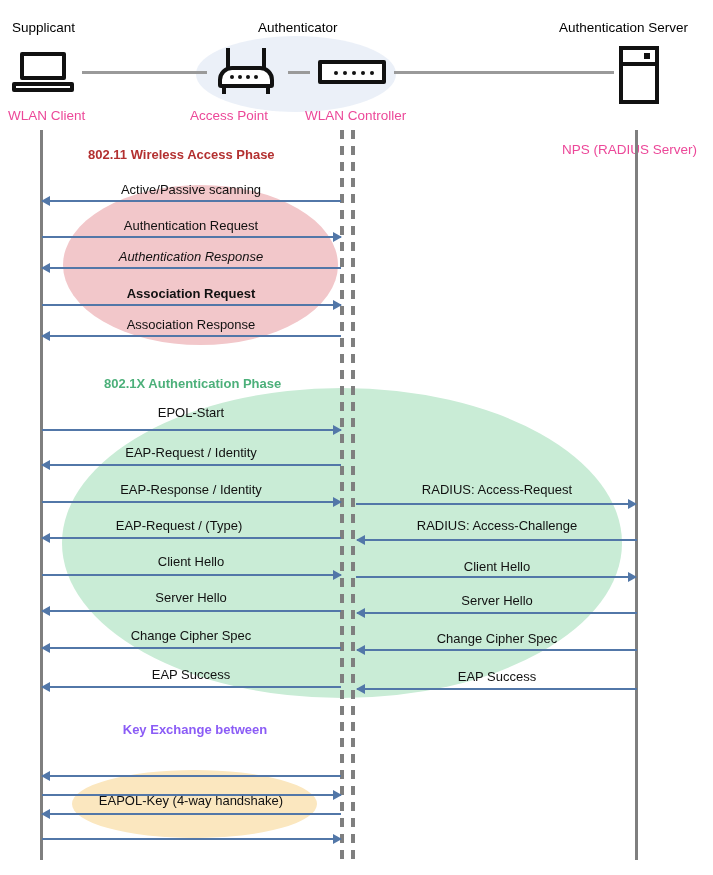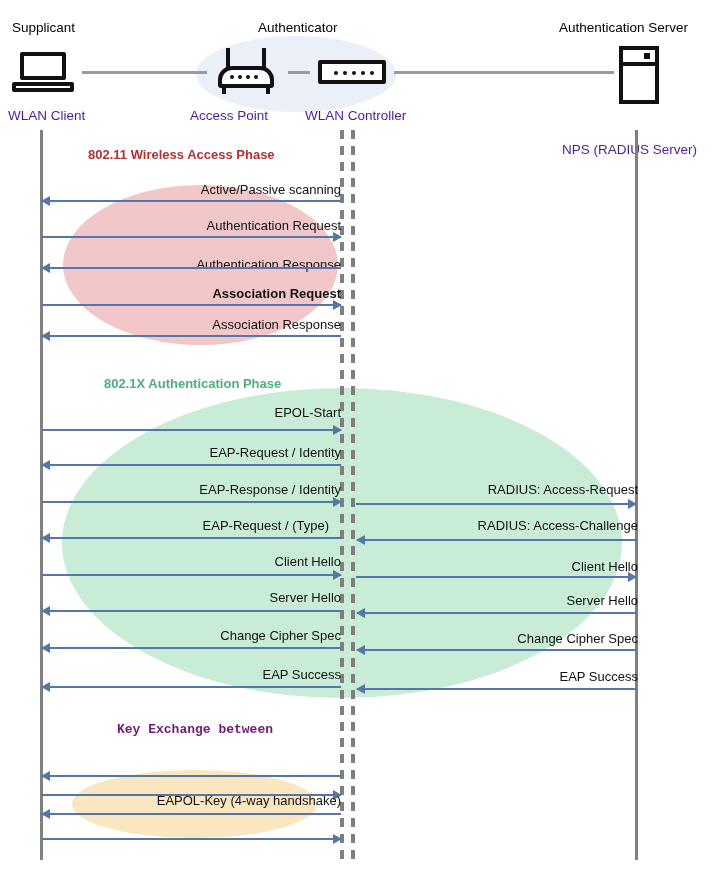--- a/index.html
+++ b/index.html
@@ -16,21 +16,21 @@
   
   .node-title{
     position:absolute;
     font-size:13.5px;
     color:#000000;
     white-space:nowrap;
   }
   .node-sublabel{
     position:absolute;
     font-size:13.5px;
-    color:#4c1d95;
+    color:#ec4899;
     white-space:nowrap;
   }
 
   .auth-halo{
     position:absolute;
     left:196px; top:36px;
     width:200px; height:76px;
     background:#e8edf7;
     border-radius:50%;
     opacity:.85;
@@ -128,21 +128,21 @@
     border-bottom:5px solid transparent;
   }
   .arrow.right::after{right:-1px;border-left:9px solid #5277a8;}
   .arrow.left::after{left:-1px;border-right:9px solid #5277a8;}
 
   .msg{
     position:absolute;
     font-size:13px;
     color:#111;
     white-space:nowrap;
-    text-align:right;
+    text-align:center;
   }
 </style>
 </head>
 <body>
 
 <div id="canvas">
 
   <div class="auth-halo"></div>
 
   <div class="node-title" style="left:12px;top:20px;">Supplicant</div>
@@ -197,29 +197,29 @@
   <div class="ellipse orange"></div>
 
   <div class="frame"></div>
   <div class="dashline a"></div>
   <div class="dashline b"></div>
 
   <div class="phase-title" style="left:88px;top:147px;color:#b33030;">802.11 Wireless Access Phase</div>
 
   <div class="phase-title" style="left:104px;top:376px;color:#4cb07a;">802.1X Authentication Phase</div>
 
-  <div class="phase-title" style="left:100px;top:722px;width:190px;color:#701a75;font-family:Liberation Mono, monospace;">Key Exchange between</div>
+  <div class="phase-title" style="left:100px;top:722px;width:190px;color:#8b5cf6;">Key Exchange between</div>
 
   <div class="msg" style="left:41px;top:182px;width:300px;">Active/Passive scanning</div>
   <div class="arrow left" style="left:42px;top:200px;width:299px;"></div>
 
   <div class="msg" style="left:41px;top:218px;width:300px;">Authentication Request</div>
   <div class="arrow right" style="left:42px;top:236px;width:299px;"></div>
 
-  <div class="msg" style="left:41px;top:257px;width:300px;">Authentication Response</div>
+  <div class="msg" style="left:41px;top:249px;width:300px;font-style:italic;">Authentication Response</div>
   <div class="arrow left" style="left:42px;top:267px;width:299px;"></div>
 
   <div class="msg" style="left:41px;top:286px;width:300px;font-weight:bold;">Association Request</div>
   <div class="arrow right" style="left:42px;top:304px;width:299px;"></div>
 
   <div class="msg" style="left:41px;top:317px;width:300px;">Association Response</div>
   <div class="arrow left" style="left:42px;top:335px;width:299px;"></div>
 
   <div class="msg" style="left:41px;top:405px;width:300px;">EPOL-Start</div>
   <div class="arrow right" style="left:42px;top:429px;width:299px;"></div>

